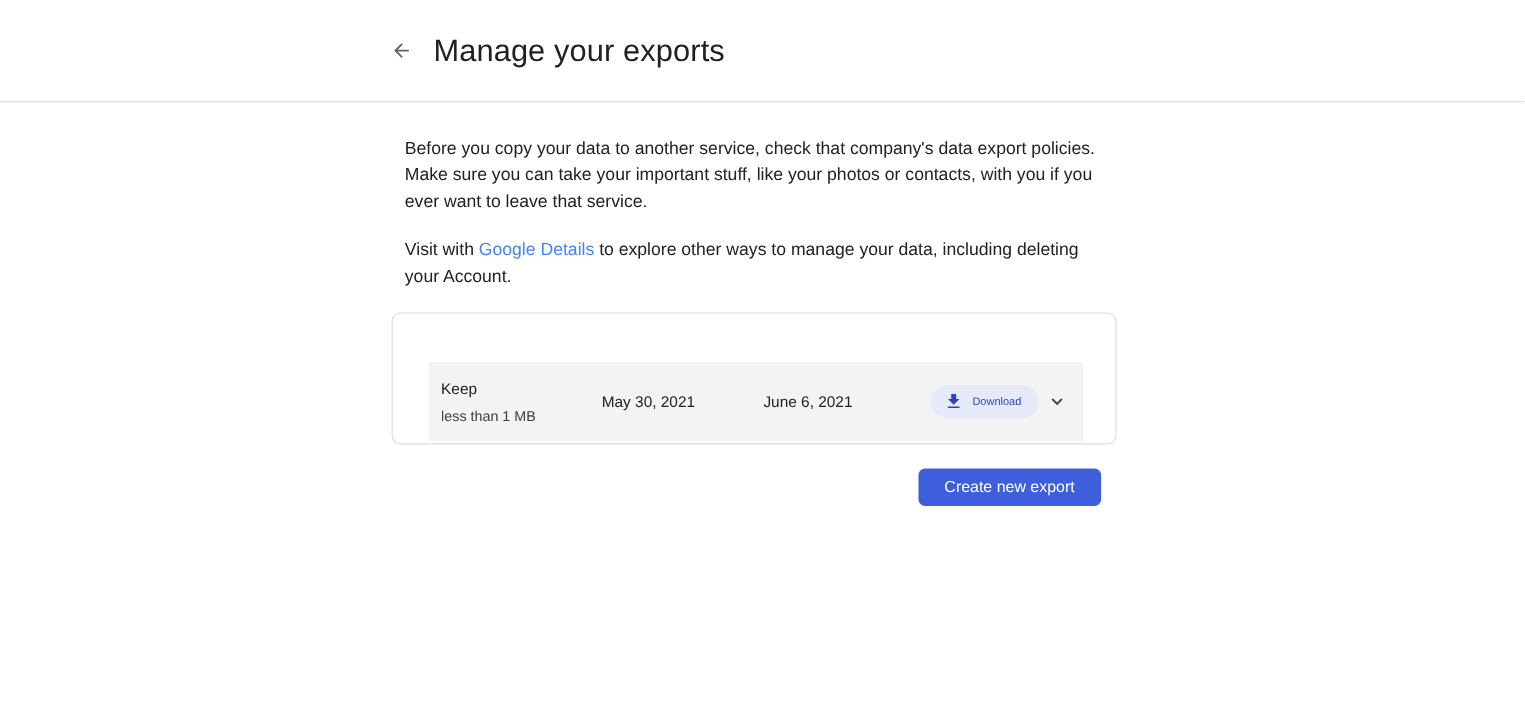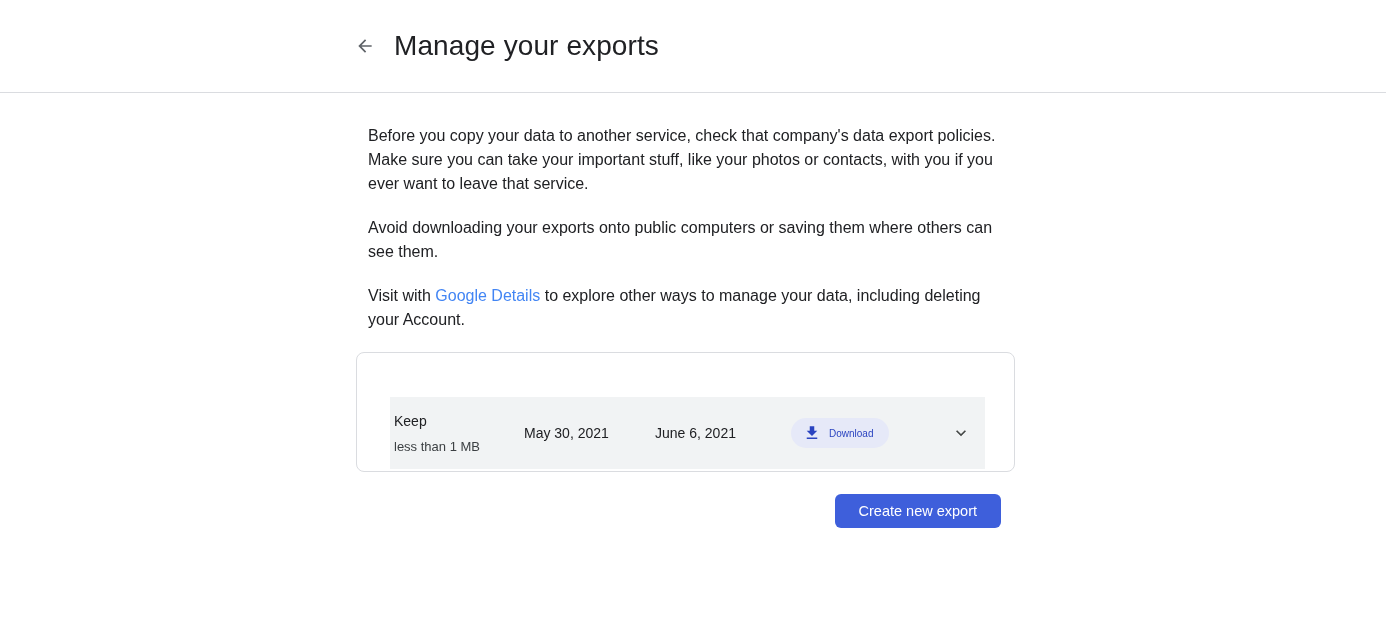--- a/index.html
+++ b/index.html
@@ -74,22 +74,23 @@
     font-weight: 700;
     color: var(--text-dark, #202124);
   }
   .trow {
     position: absolute;
     left: 33px; right: 29px; top: 44px; bottom: 2px;
     background: var(--row-bg, #f1f3f4);
     display: grid;
     grid-template-columns: 130px 131px 136px 1fr;
     align-items: center;
-    padding-left: 4px;
+    padding-left: 11px;
     font-size: 14px;
+    gap: 16px;
   }
   .cell-export .product { font-size: 14px; color: var(--text-dark, #202124); }
   .cell-export .size { font-size: 13px; color: var(--text-secondary, #3c4043); margin-top: 10px; }
   .cell-date { color: var(--text-dark, #202124); }
   .cell-details { display: flex; align-items: center; height: 100%; }
 
   .pill {
     height: 30px;
     border: none;
     border-radius: 15px;
@@ -143,21 +144,20 @@
   <button class="back-btn">
     <svg width="20" height="20" viewBox="0 0 24 24" fill="#5f6368">
         <path d="M20 11H7.83l5.59-5.59L12 4l-8 8 8 8 1.41-1.41L7.83 13H20v-2z"></path>
       </svg>
   </button>
   <h1 class="page-title">Manage your exports</h1>
 </header>
 
 <main class="content">
   <p class="p1">Before you copy your data to another service, check that company's data export policies. Make sure you can take your important stuff, like your photos or contacts, with you if you ever want to leave that service.</p>
-  <p class="p2">Avoid downloading your exports onto public computers or saving them where others can see them.</p>
   <p class="p3"><span>Visit with </span><a class="link">Google Details</a><span> to explore other ways to manage your data, including deleting your Account.</span></p>
 
   <section class="card">
     <div class="trow">
       <div class="cell-export">
         <div class="product">Keep</div>
         <div class="size">less than 1 MB</div>
       </div>
       <div class="cell-date">May 30, 2021</div>
       <div class="cell-date">June 6, 2021</div>

